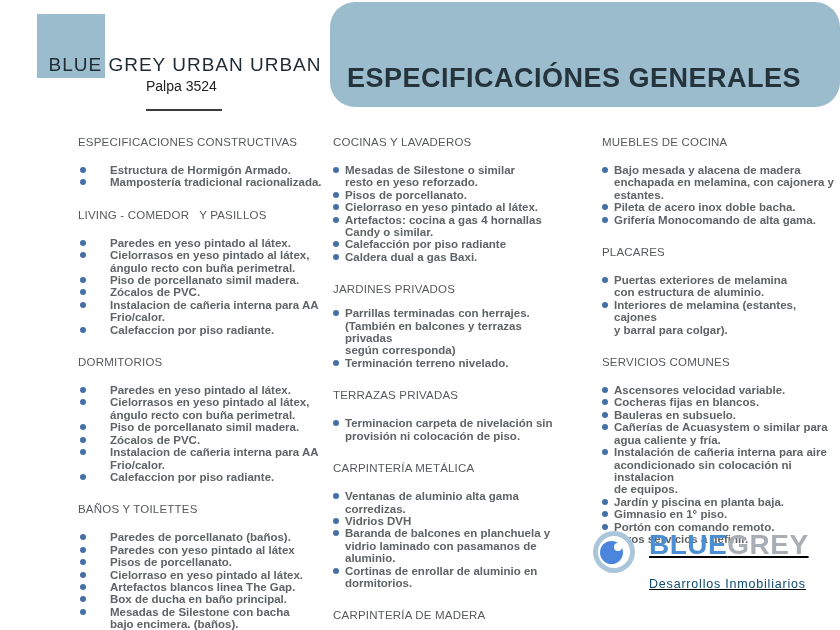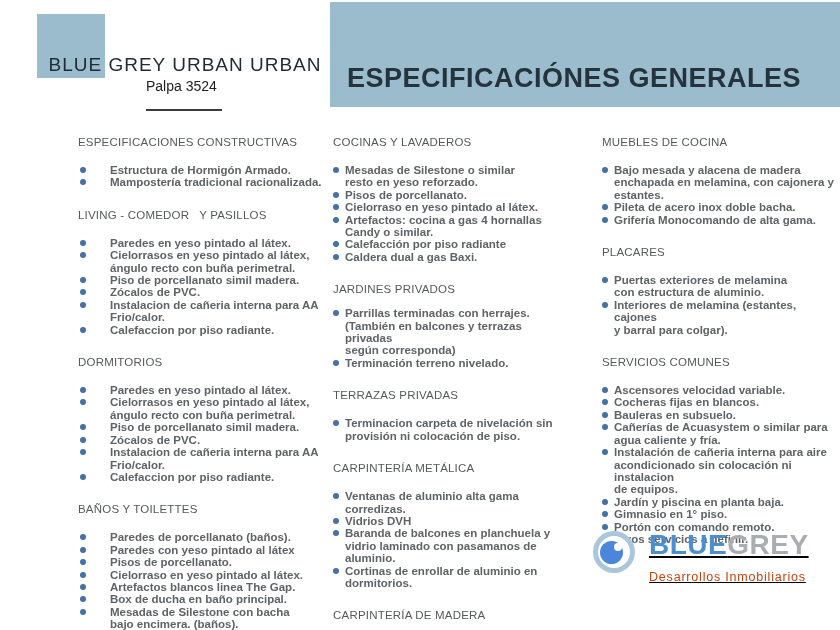--- a/index.html
+++ b/index.html
@@ -27,20 +27,21 @@
   }
   .brand-subtitle {
     position: absolute; left: 146px; top: 78px; width: 76px;
     font-size: 14px; color: #222;
     border-bottom: 2px solid #3c3c3c;
     padding-bottom: 15px;
   }
   .banner {
     position: absolute; left: 330px; top: 2px; width: 510px; height: 105px;
     background: #9abccd;
+    border-radius: 25px;
   }
   .banner-title {
     position: absolute; left: 17px; bottom: 13px;
     font-size: 27px; font-weight: 600; letter-spacing: 0.5px;
     color: #25333c;
     white-space: nowrap;
   }
 
   
   .columns { position: absolute; top: 136px; left: 0; width: 840px; }
@@ -74,21 +75,21 @@
   
   .logo { position: absolute; left: 593px; top: 531px; display: flex; align-items: flex-start; }
   .logo-eye { position: relative; width: 42px; height: 42px; border-radius: 50%; background: #a9c6da; }
   .logo-eye-white { position: absolute; left: 5px; top: 5px; width: 32px; height: 32px; border-radius: 50%; background: #ffffff; }
   .logo-eye-pupil { position: absolute; left: 7px; top: 10px; width: 23px; height: 23px; border-radius: 50%; background: #4b86dc; }
   .logo-eye-glint { position: absolute; left: 21px; top: 12px; width: 8px; height: 8px; border-radius: 50%; background: #ffffff; }
   .logo-textblock { margin-left: 14px; text-decoration: underline; }
   .logo-word { font-size: 28px; font-weight: bold; letter-spacing: 0.5px; line-height: 28px; white-space: nowrap; }
   .logo-word .w-blue { color: #4a8fd3; }
   .logo-word .w-grey { color: #a8aeb4; }
-  .logo-tagline { font-size: 12.5px; color: #c2410c; letter-spacing: 0.8px; margin-top: 11px; white-space: nowrap; }
+  .logo-tagline { font-size: 12.5px; color: #0c4a6e; letter-spacing: 0.8px; margin-top: 18px; white-space: nowrap; }
 </style>
 </head>
 <body>
 
 <div class="brand-square"></div>
 <div class="brand-title">BLUE GREY URBAN URBAN</div>
 <div class="brand-subtitle">Palpa 3524</div>
 
 <div class="banner">
   <div class="banner-title">ESPECIFICACIÓNES GENERALES</div>

